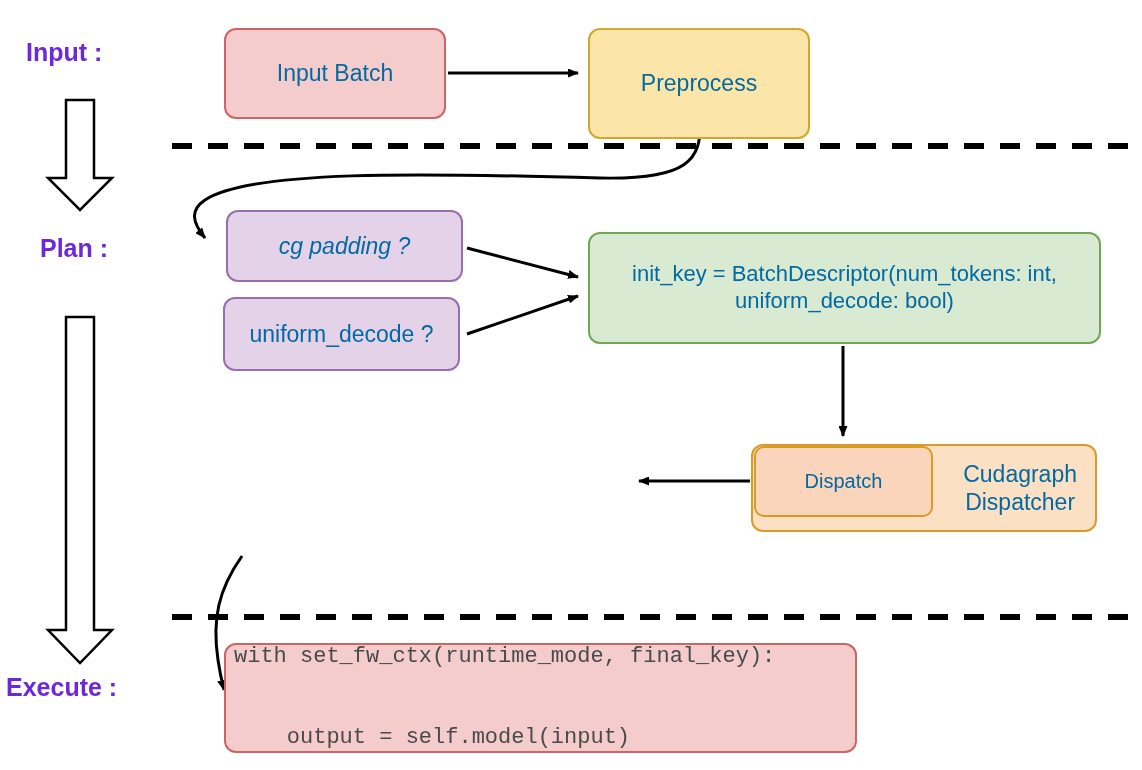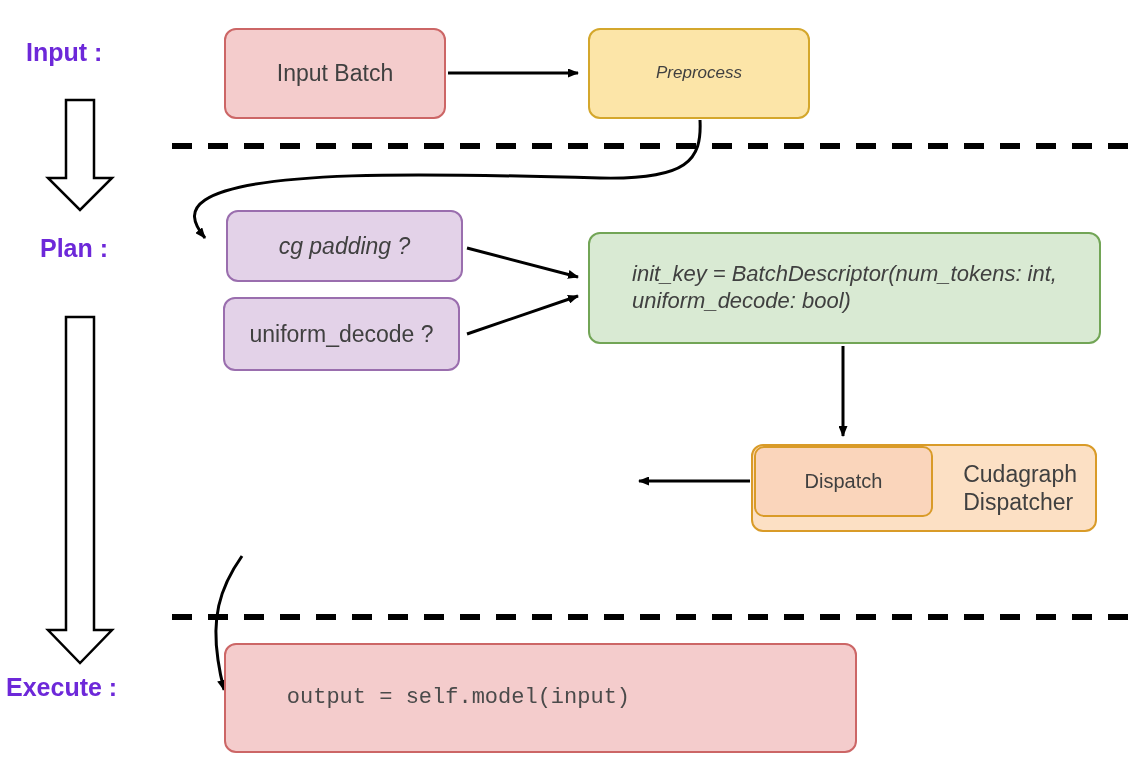--- a/index.html
+++ b/index.html
@@ -22,56 +22,56 @@
     width: 1142px;
     height: 770px;
     pointer-events: none;
   }
   .node {
     position: absolute;
     box-sizing: border-box;
     display: flex;
     align-items: center;
     justify-content: center;
+    text-align: center;
     border-style: solid;
     border-width: 2px;
     border-radius: 12px;
-    color: #404040;
+    color: #0369a1;
     line-height: 1.22;
   }
   .stage-label {
     position: absolute;
     font-weight: bold;
     font-size: 25px;
     color: #6d28d9;
     white-space: nowrap;
   }
 
   
   #node-input-batch {
     left: 224px; top: 28px; width: 222px; height: 91px;
     background: #f4cccc; border-color: #cc6666; font-size: 23px;
   }
   #node-preprocess {
-    left: 588px; top: 28px; width: 222px; height: 91px;
-    background: #fce5a8; border-color: #d4a72c; font-size: 17px; font-style: italic;
+    left: 588px; top: 28px; width: 222px; height: 111px;
+    background: #fce5a8; border-color: #d4a72c; font-size: 23px;
   }
   #node-cg-padding {
     left: 226px; top: 210px; width: 237px; height: 72px;
     background: #e3d2e8; border-color: #9a6eae; font-size: 23px; font-style: italic;
   }
   #node-uniform-decode {
     left: 223px; top: 297px; width: 237px; height: 74px;
     background: #e3d2e8; border-color: #9a6eae; font-size: 23px;
   }
   #node-init-key {
     left: 588px; top: 232px; width: 513px; height: 112px;
     background: #d9ead3; border-color: #72a556; font-size: 22px;
     padding: 0 12px;
-    font-style: italic;
   }
   #node-runtime-mode {
     left: 226px; top: 444px; width: 401px; height: 109px;
     background: #cfe2f3; border-color: #6d9eeb; font-size: 21px;
   }
   #node-cudagraph-dispatcher {
     left: 751px; top: 444px; width: 346px; height: 88px;
     background: #fce0c4; border-color: #d99b28; font-size: 23px;
     justify-content: flex-end; padding-right: 18px;
   }
@@ -164,17 +164,18 @@
       <div>Dispatcher</div>
     </div>
   </div>
 
   <div class="node" id="node-dispatch">
     <span>Dispatch</span>
   </div>
 
   <div class="node" id="node-code">
     <div>
+      <div>with set_fw_ctx(runtime_mode, final_key):</div>
       <div>    output = self.model(input)</div>
     </div>
   </div>
 
 </div>
 
 </body></html>

